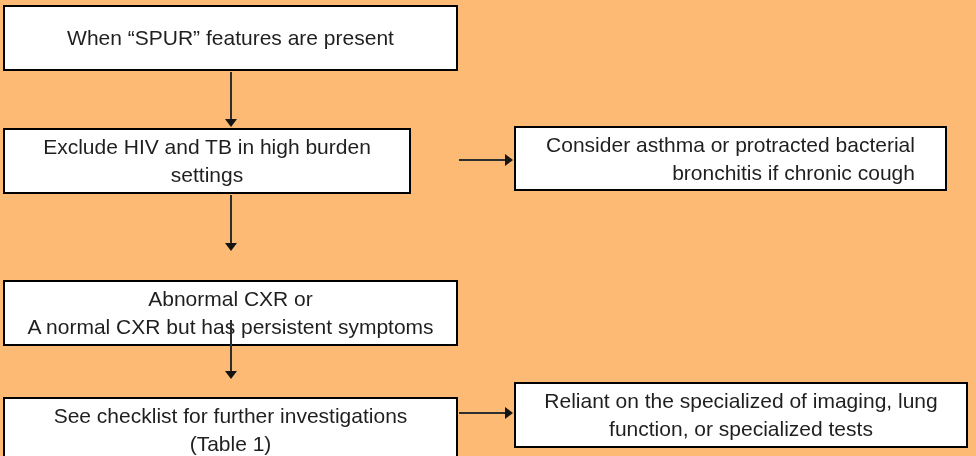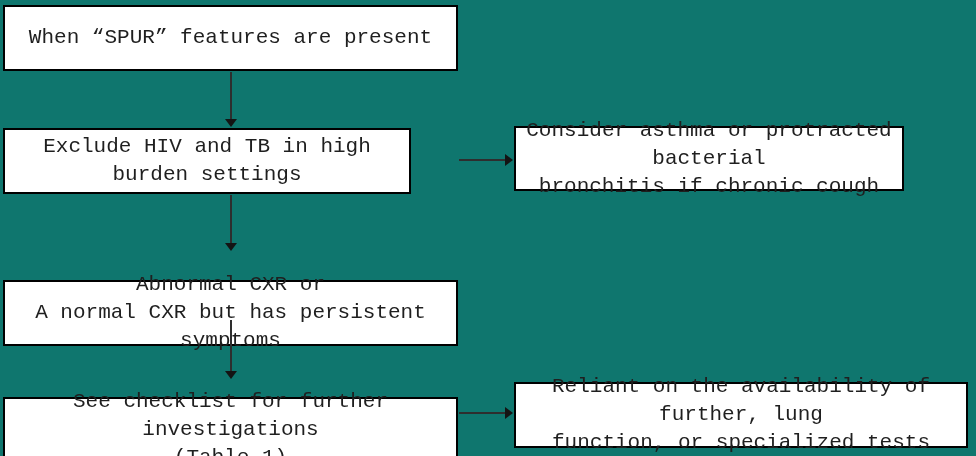--- a/index.html
+++ b/index.html
@@ -4,42 +4,42 @@
 <style>
   html, body {
     margin: 0;
     padding: 0;
     background: #ffffff;
   }
   #canvas {
     position: relative;
     width: 976px;
     height: 456px;
-    background: #0f766e;
-    font-family: Liberation Mono, monospace;
+    background: #fdba74;
+    font-family: Liberation Sans, sans-serif;
     color: #1f1f1f;
     overflow: hidden;
   }
   .node {
     position: absolute;
     box-sizing: border-box;
     border: 2px solid #000000;
     background: #ffffff;
     display: flex;
     align-items: center;
     justify-content: center;
     text-align: center;
     font-size: 21px;
     line-height: 28px;
     white-space: pre-line;
     padding: 2px 8px;
   }
   #box-spur      { left: 3px;   top: 5px;   width: 455px; height: 66px; }
   #box-exclude   { left: 3px;   top: 128px; width: 408px; height: 66px; }
-  #box-consider  { left: 514px; top: 126px; width: 390px; height: 65px; }
+  #box-consider  { left: 514px; top: 126px; width: 433px; height: 65px; text-align: right; }
   #box-cxr       { left: 3px;   top: 252px; width: 455px; height: 66px; margin-top: 28px; }
   #box-checklist { left: 3px;   top: 397px; width: 455px; height: 66px; }
   #box-reliant   { left: 514px; top: 382px; width: 454px; height: 66px; }
 
   .arrow-v { position: absolute; width: 12px; }
   .arrow-v .line {
     position: absolute; left: 5.25px; top: 0;
     width: 1.5px; height: calc(100% - 8px);
     background: #2e2e2e;
   }
@@ -81,21 +81,21 @@
 
   <div class="node" id="box-consider">Consider asthma or protracted bacterial
 bronchitis if chronic cough</div>
 
   <div class="node" id="box-cxr">Abnormal CXR or
 A normal CXR but has persistent symptoms</div>
 
   <div class="node" id="box-checklist">See checklist for further investigations
 (Table 1)</div>
 
-  <div class="node" id="box-reliant">Reliant on the availability of further, lung
+  <div class="node" id="box-reliant">Reliant on the specialized of imaging, lung
 function, or specialized tests</div>
 
   <div class="arrow-v" id="arrow-spur-exclude">
     <div class="line"></div>
     <div class="head"></div>
   </div>
 
   <div class="arrow-v" id="arrow-exclude-cxr">
     <div class="line"></div>
     <div class="head"></div>

